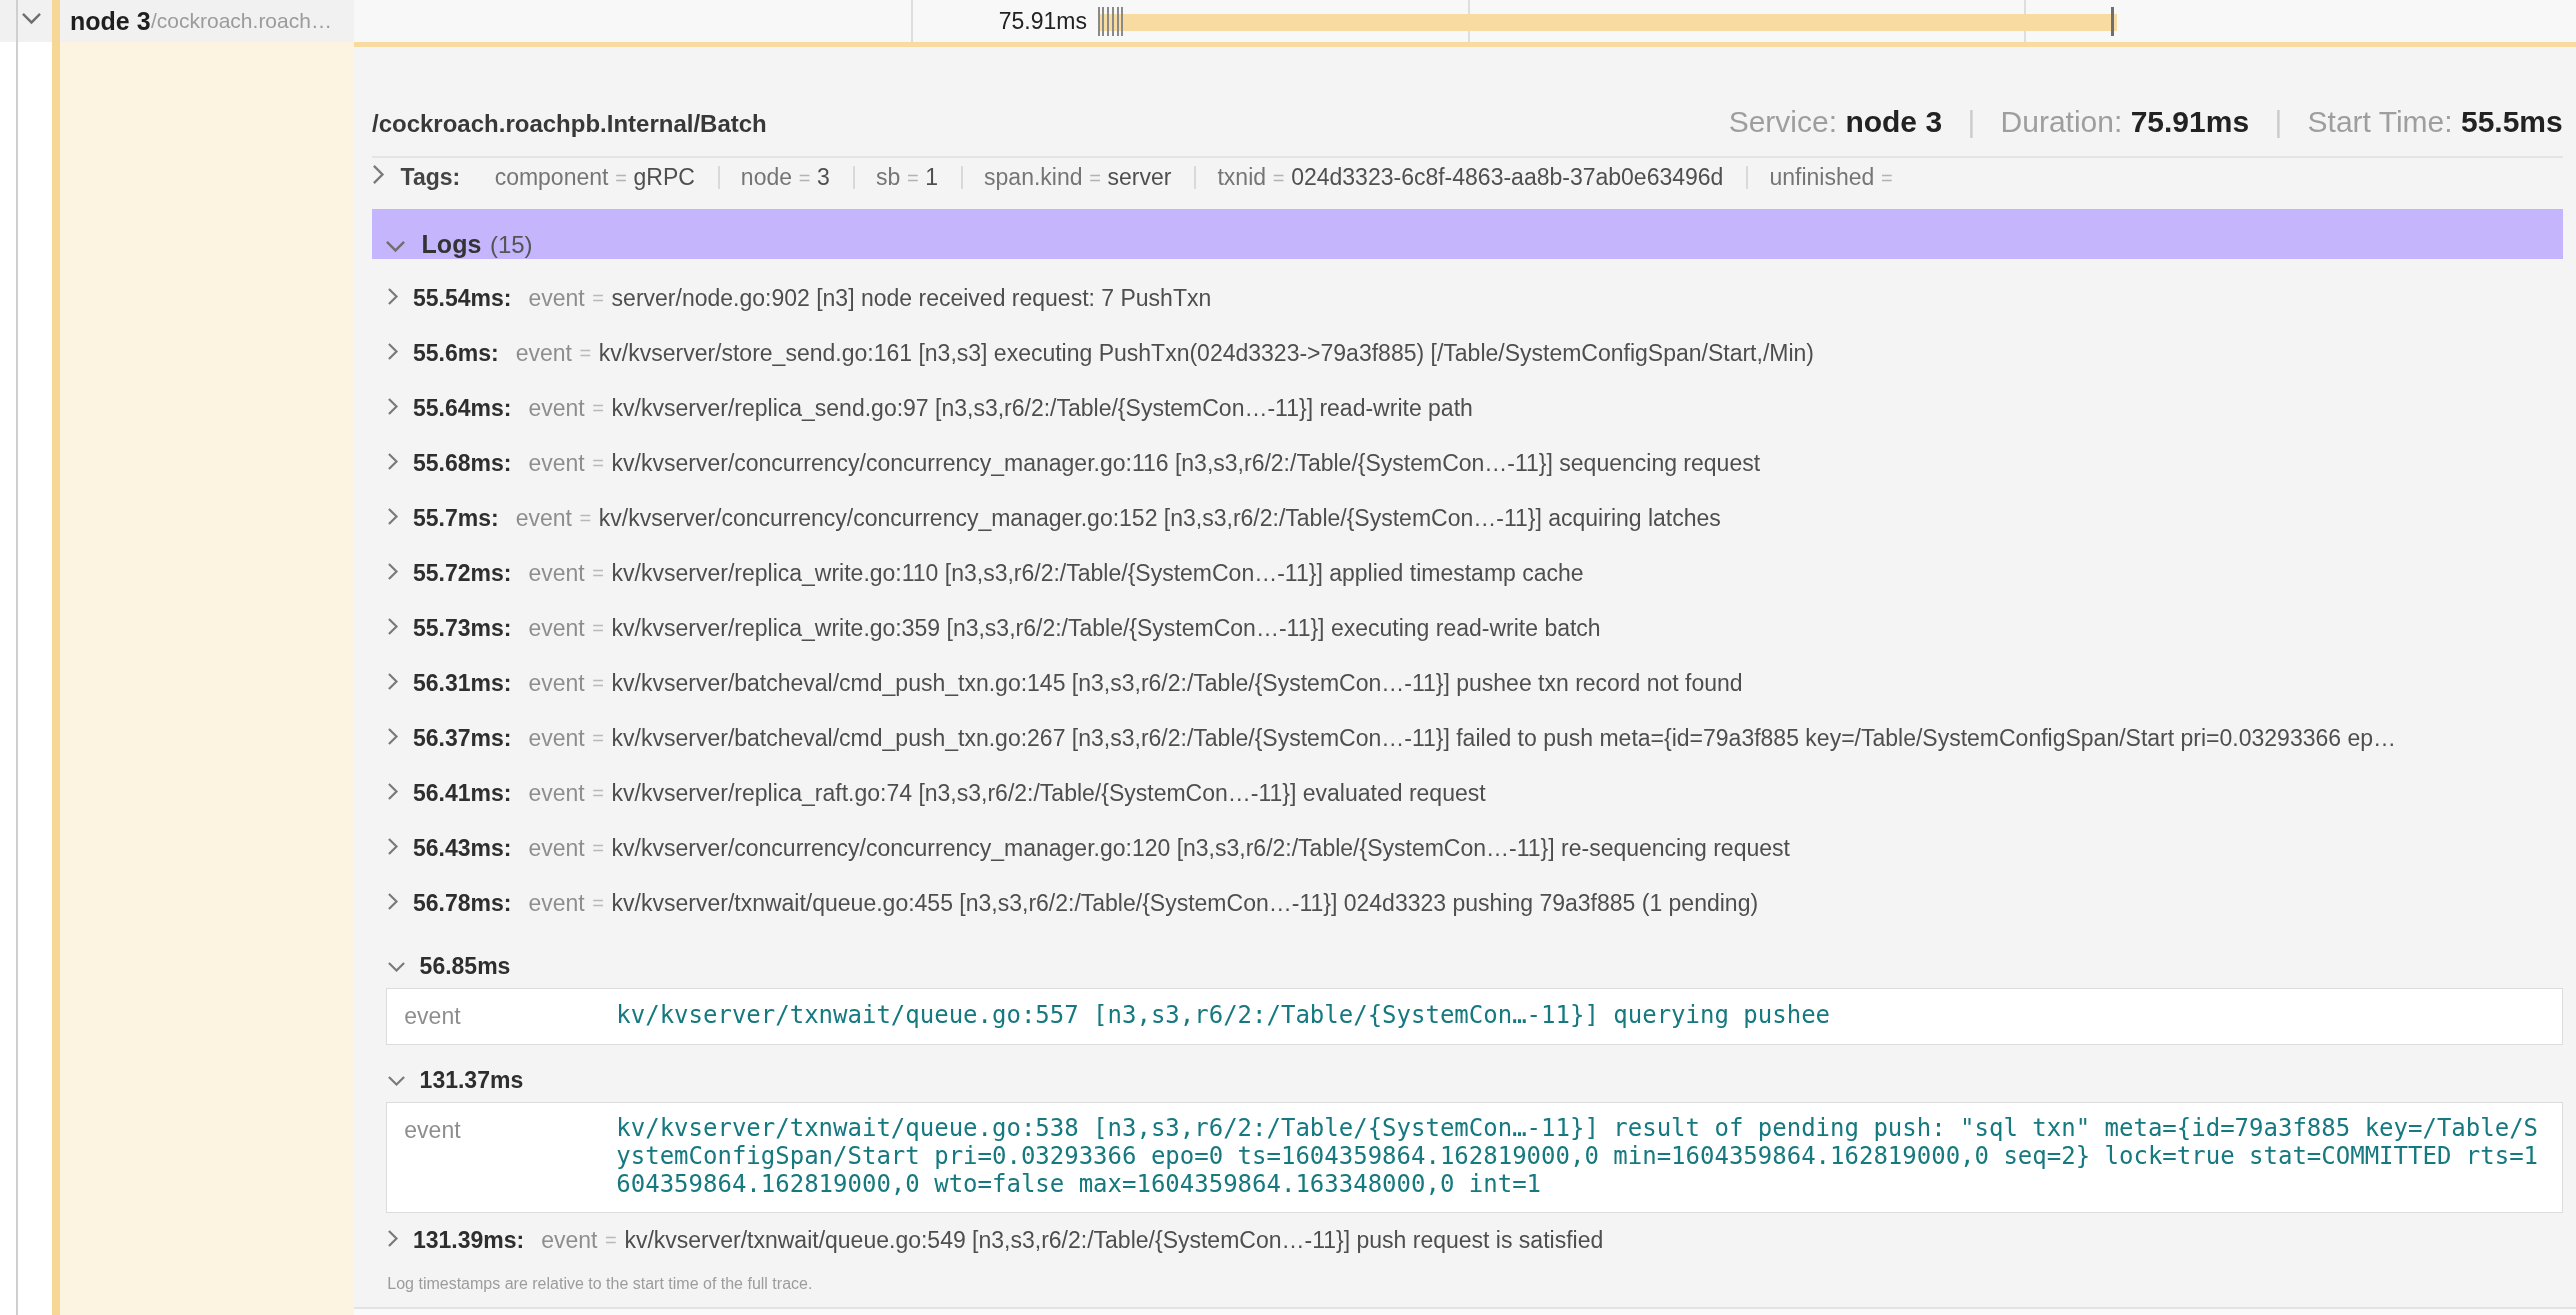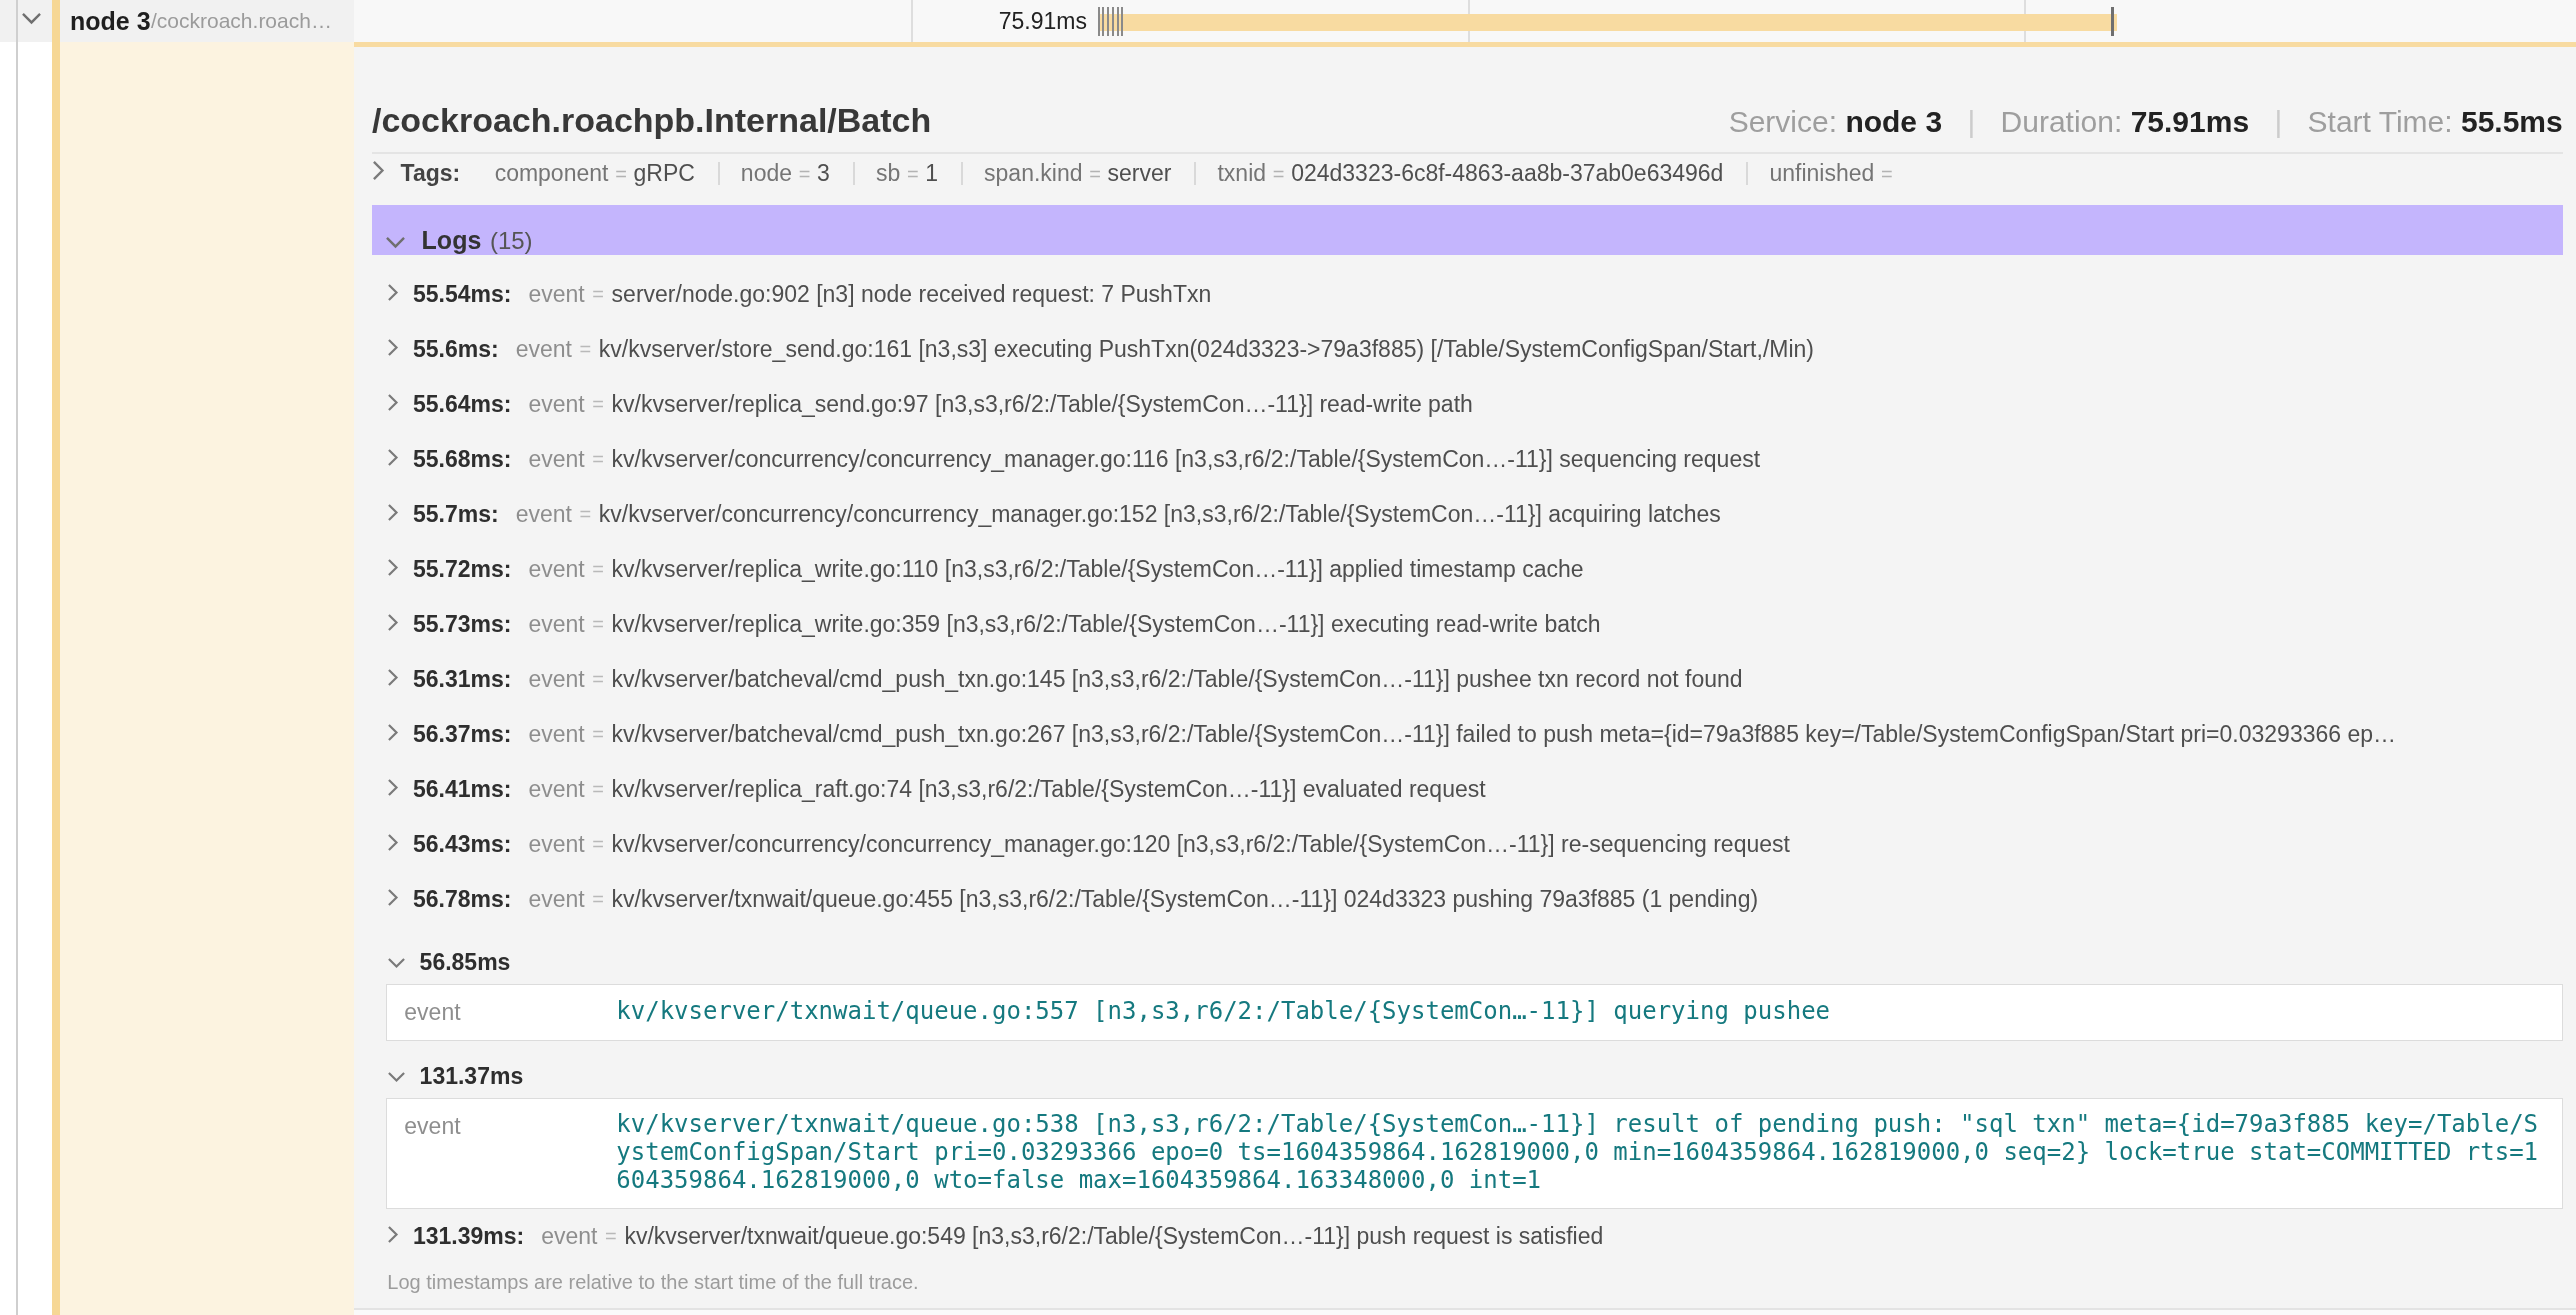--- a/index.html
+++ b/index.html
@@ -29,21 +29,21 @@
   .tick{position:absolute;top:6.7px;height:29px;width:1.9px;background:#8a8a8a;}
   .t1{left:744px}.t2{left:748px}.t3{left:753px}.t4{left:758px}.t5{left:763px}.t6{left:767px}
   .tick-end{position:absolute;left:1757px;top:6.7px;height:29px;width:2.9px;background:#6f6f6f;}
 
   
   .detail-topborder{position:absolute;top:42px;left:354px;right:0;height:4.8px;background:#f8dba1;z-index:4;}
   .detail{position:absolute;top:47px;left:354px;right:0;bottom:0;background:#f4f4f4;
           padding:0 13.3px 0 18px;z-index:3;box-sizing:border-box;overflow:hidden;}
 
   .dheader{display:flex;justify-content:space-between;align-items:baseline;margin-top:34px;}
-  .dtitle{font-size:34px;font-weight:bold;color:#383838;line-height:38px;}
+  .dtitle{font-size:24px;font-weight:bold;color:#383838;line-height:38px;}
   .dmeta{font-size:30px;white-space:nowrap;margin-top:24px;}
   .meta-label{color:#9e9e9e;}
   .meta-value{color:#222;font-weight:bold;}
   .meta-sep{color:#ccc;margin:0 17px;}
   .ddivider{height:1.9px;background:#e4e4e4;margin-top:13.3px;}
 
   .tags-row{display:flex;align-items:center;font-size:23px;height:38px;}
   .tags-label{font-weight:bold;color:#444;margin-left:15.3px;}
   .tags-list{display:flex;margin-left:11.4px;align-items:center;}
   .tag{position:relative;padding:0 23px;white-space:nowrap;}
@@ -65,21 +65,21 @@
   .log-msg{color:#4e4e4e;white-space:nowrap;overflow:hidden;text-overflow:ellipsis;flex:1;padding-right:5.7px;}
 
   .log-exp{margin-top:13.3px;}
   .exp-head{height:44px;display:flex;align-items:center;padding-left:15.3px;font-size:23px;}
   .exp-time{font-weight:bold;color:#2e2e2e;margin-left:13.3px;}
   .log-box{margin-left:14.3px;background:#fff;border:1.9px solid #dcdcdc;padding:11.4px 0 13.3px 0;display:flex;}
   .box-key{width:229px;box-sizing:border-box;padding-left:17px;color:#8e8e8e;font-size:23px;padding-top:2.9px;}
   .box-val{font-family:"DejaVu Sans Mono",monospace;font-size:24px;line-height:28px;
            color:#15797f;width:1941px;max-width:calc(100% - 248px);word-break:break-all;}
 
-  .logs-footer{margin-top:7.6px;padding-left:15.3px;font-size:20px;color:#9c9c9c;}
+  .logs-footer{margin-top:7.6px;padding-left:15.3px;font-size:16px;color:#9c9c9c;}
   .bottom-divider{height:1.9px;background:#e3e3e3;margin:13.3px -13.3px 0 -18px;}
   .after-divider{height:38px;background:#fafafa;margin:0 -13.3px 0 -18px;}
 
   .chev{display:inline-block;}
 </style>
 </head>
 <body>
 
 <div class="app">
 

